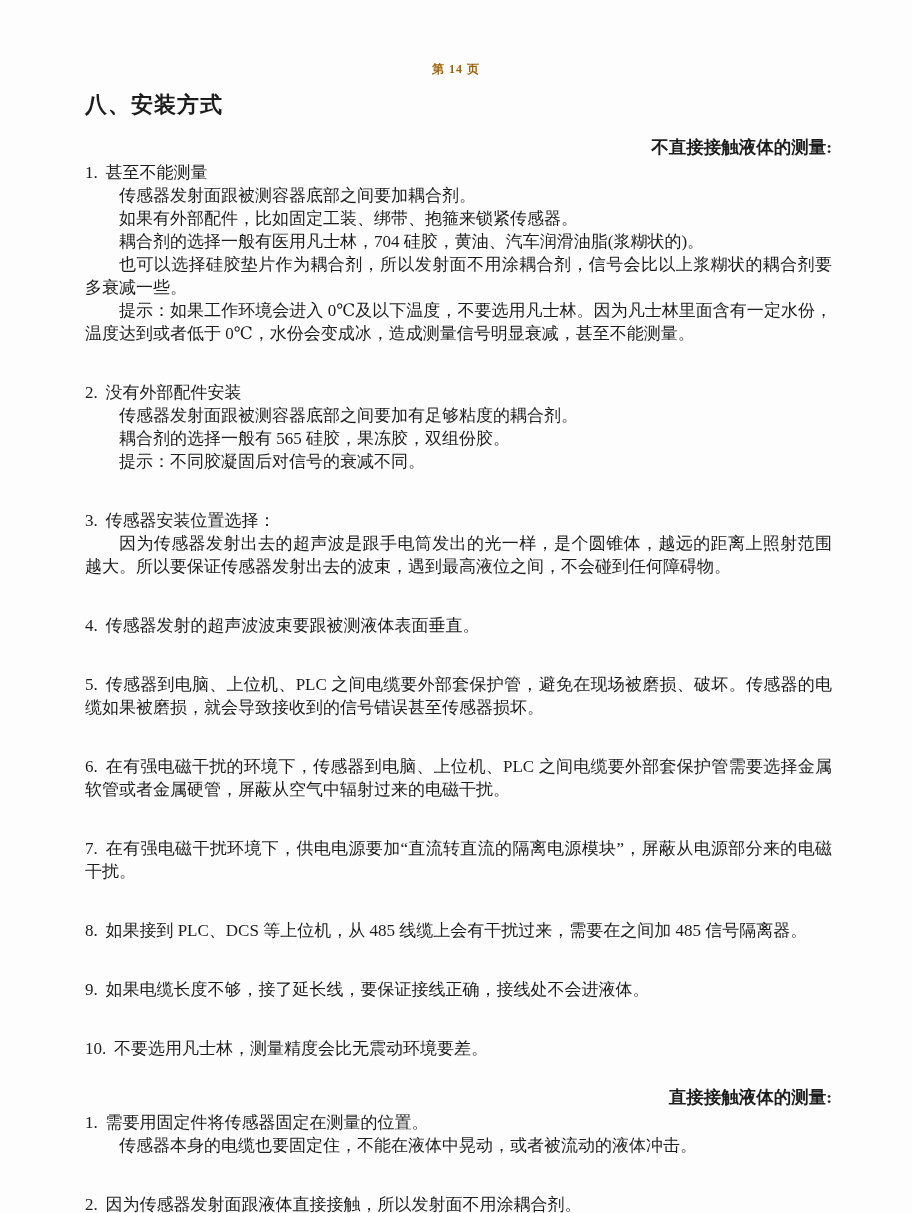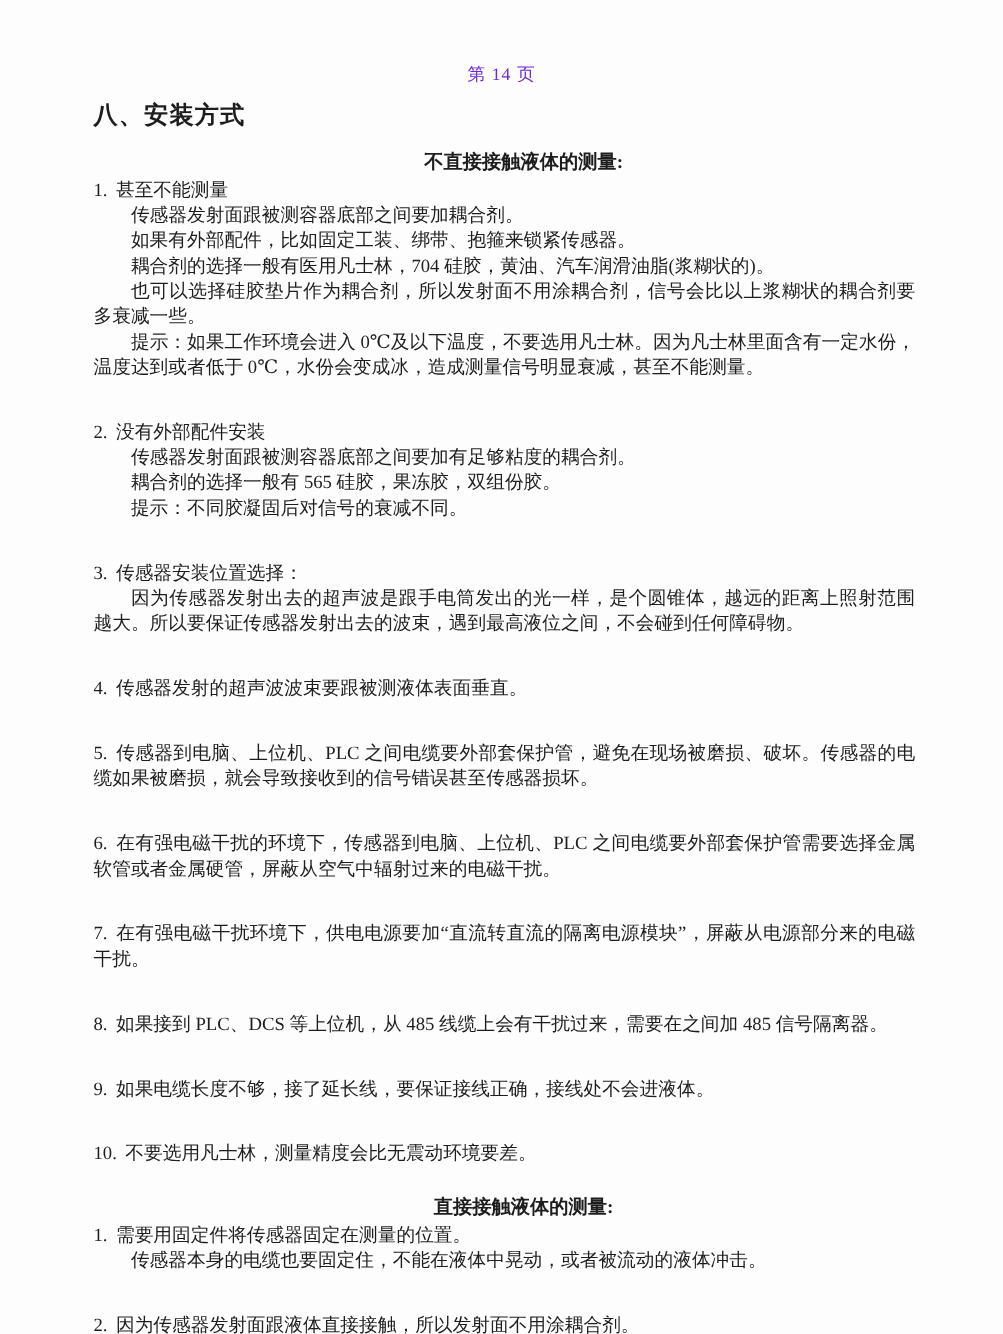--- a/index.html
+++ b/index.html
@@ -13,45 +13,46 @@
     height: 1213px;
     box-sizing: border-box;
     background: #fdfdfd;
     overflow: hidden;
     font-family: "Liberation Serif", "DejaVu Serif", serif;
     color: #1d1d1d;
   }
   .page-header {
     padding-top: 60px;
     text-align: center;
-    font-size: 16px;
+    font-size: 12px;
     line-height: 18px;
     letter-spacing: 1px;
-    color: #6d28d9;
+    color: #a16207;
+    font-weight: bold;
   }
   .doc-title {
     margin: 12px 82px 0 85px;
     font-size: 22px;
     line-height: 30px;
     font-weight: 600;
     letter-spacing: 1px;
   }
   .content {
     margin: 0 80px 0 85px;
     font-size: 17px;
     line-height: 23px;
     text-align: justify;
   }
   .section-heading {
     margin: 16px 0 0 0;
     padding-left: 2em;
     font-weight: bold;
     font-size: 17.5px;
     line-height: 23px;
-    text-align: center;
+    text-align: right;
   }
   .section-heading.second {
     margin-top: 26px;
   }
   .item {
     margin-top: 36px;
   }
   .item.flush {
     margin-top: 2px;
   }

